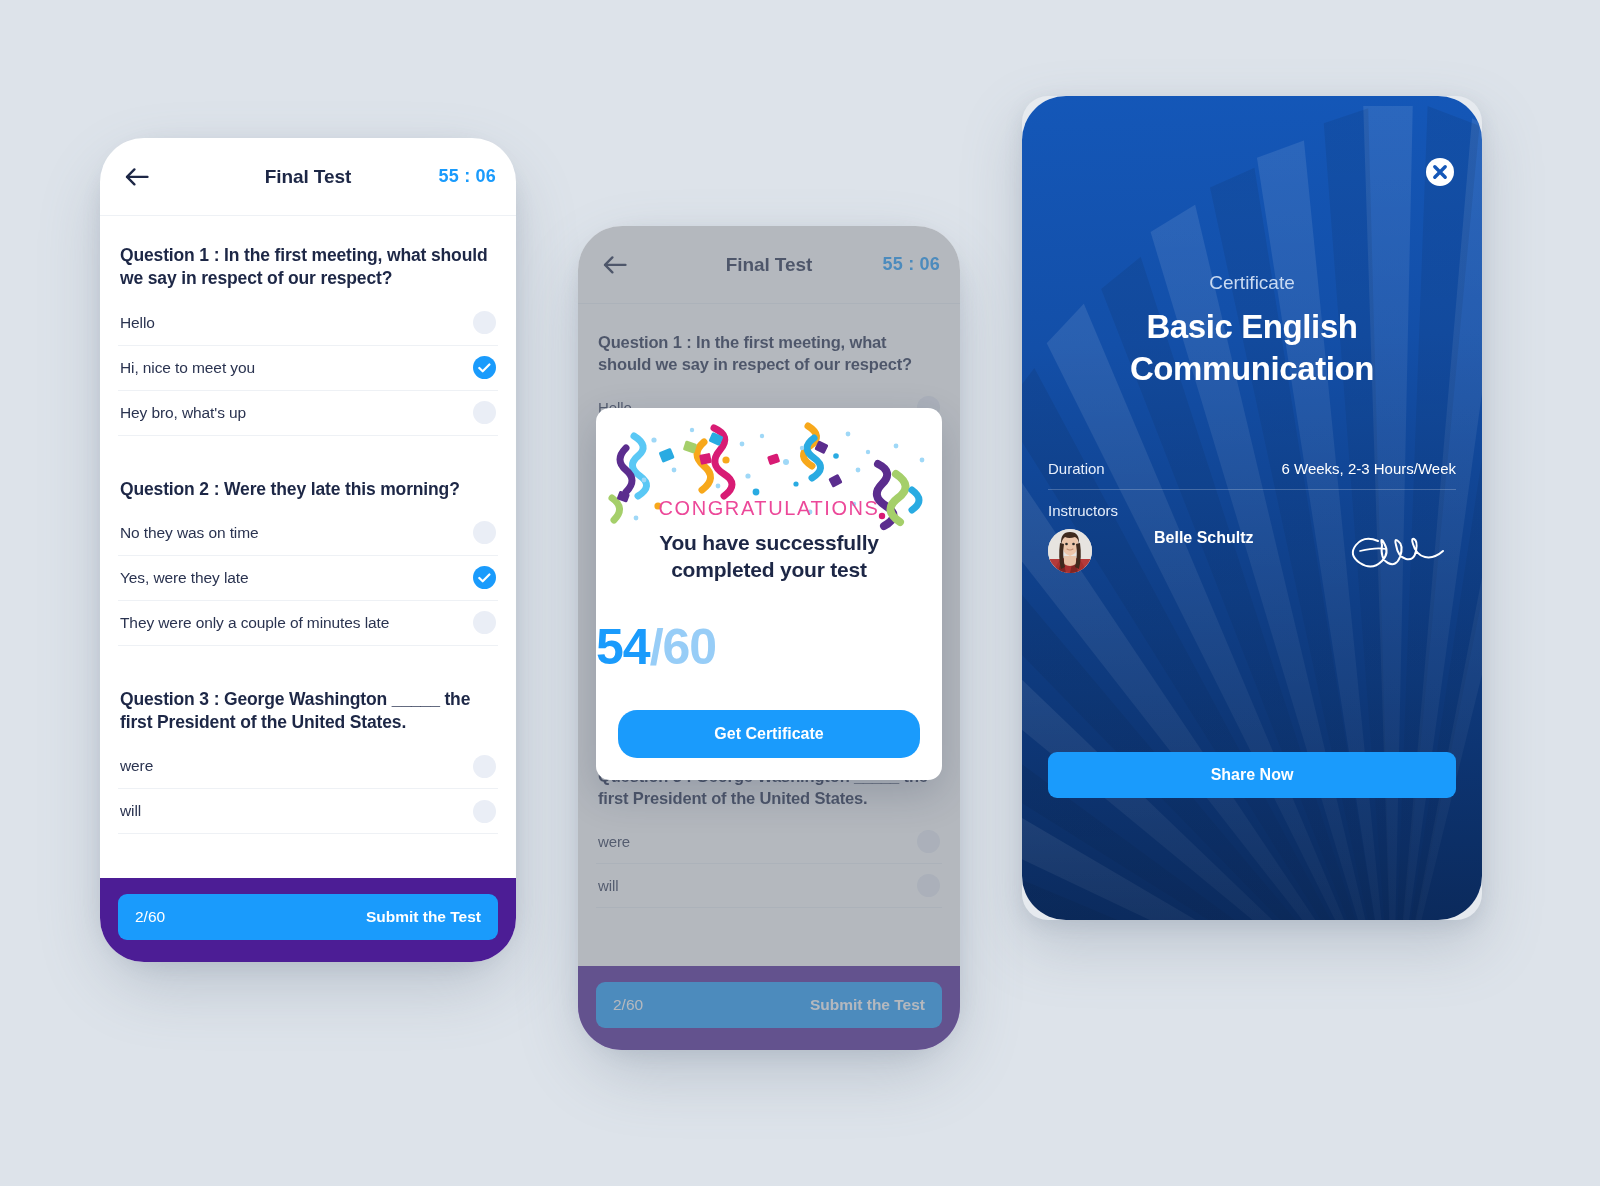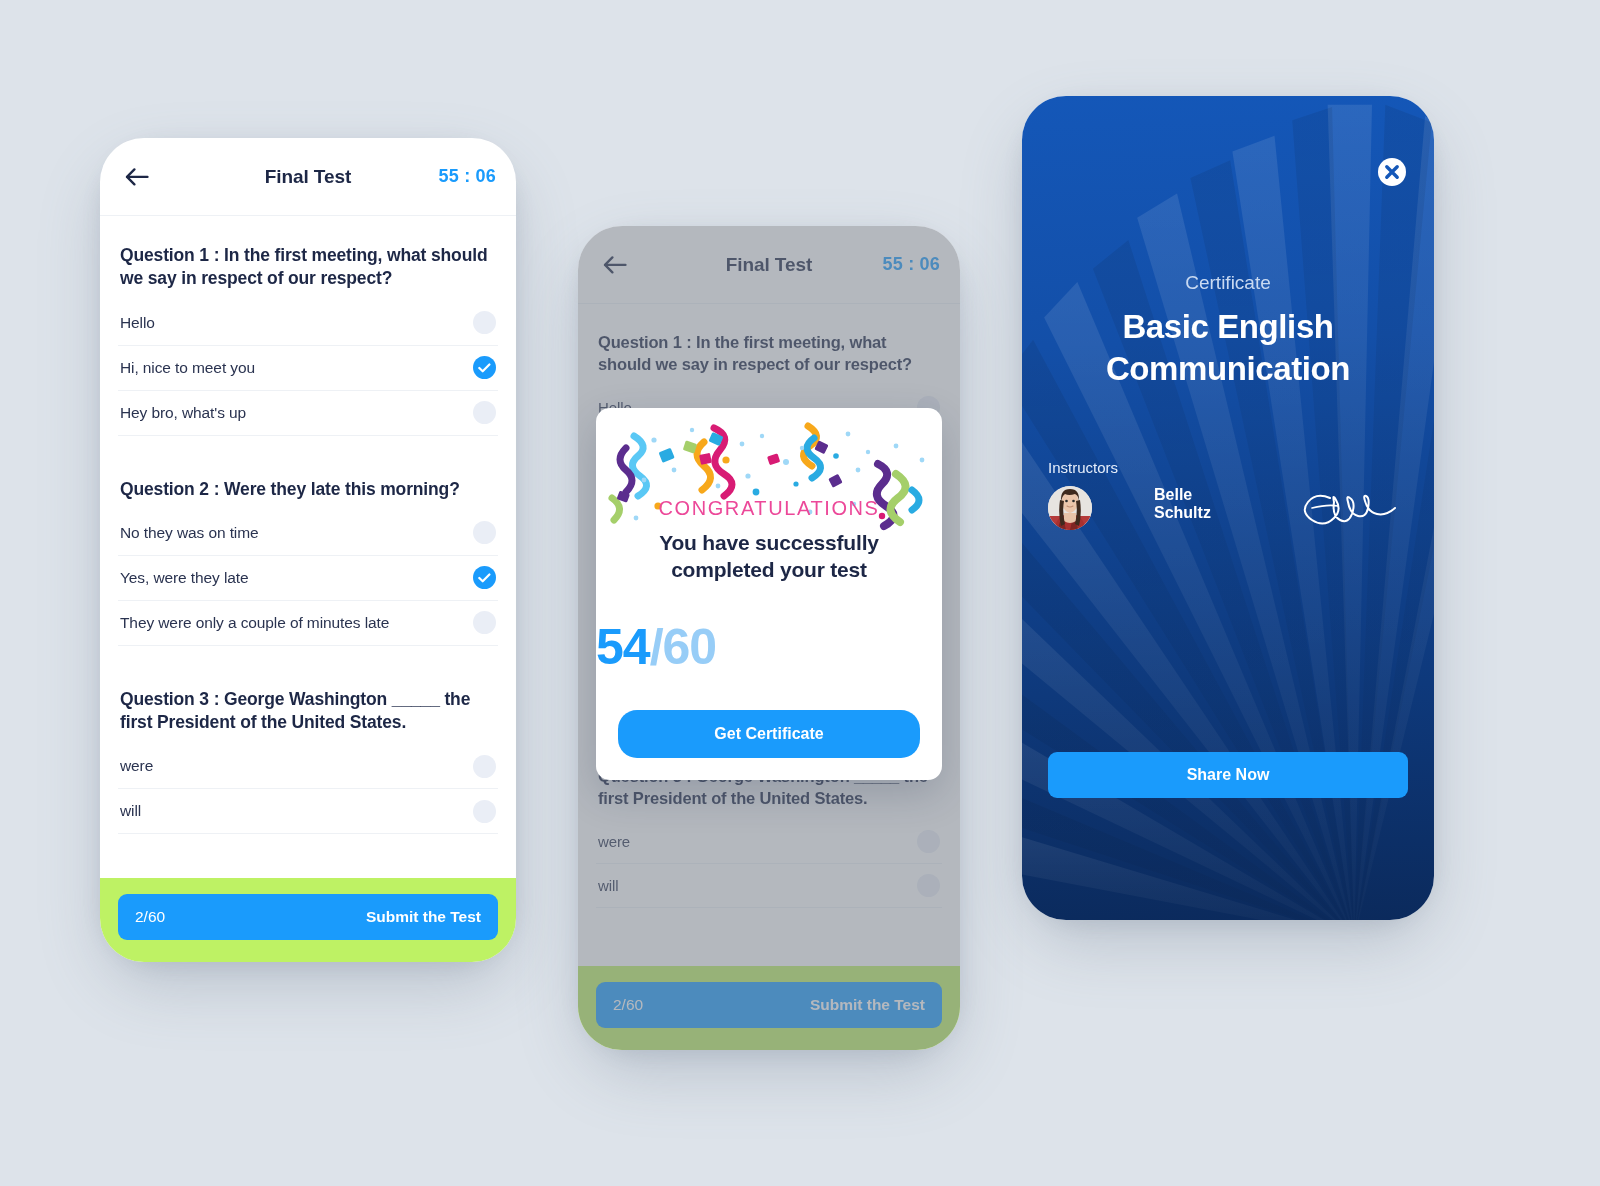--- a/index.html
+++ b/index.html
@@ -34,21 +34,21 @@
     position: relative;
     width: 100%;
     height: 100%;
     background: #ffffff;
     border-radius: 44px;
     overflow: hidden;
   }
 
   #phone-left   { left: 100px; top: 138px;  width: 416px; height: 824px; }
   #phone-mid    { left: 578px; top: 226px;  width: 382px; height: 824px; }
-  #phone-right  { left: 1022px; top: 96px;  width: 412px; height: 824px; }
+  #phone-right  { left: 1022px; top: 96px;  width: 460px; height: 824px; border-radius: 26px; }
 
   
   .test-screen {
     display: flex;
     flex-direction: column;
     height: 100%;
     background: #fff;
   }
 
   .topbar {
@@ -130,21 +130,21 @@
     align-items: center;
     justify-content: center;
   }
   .radio.selected svg { display: block; }
 
   .q-gap { height: 16px; }
 
   .submit-wrap {
     flex: 0 0 auto;
     padding: 16px 18px 22px;
-    background: #bef264;
+    background: #4c1d95;
   }
   .submit-btn {
     height: 46px;
     border-radius: 9px;
     background: #1a9bfc;
     display: flex;
     align-items: center;
     justify-content: space-between;
     padding: 0 17px;
     cursor: pointer;
@@ -645,20 +645,24 @@
         </div>
 
         <div class="cert-content">
 
           <div class="cert-heading-wrap">
             <div class="cert-kicker">Certificate</div>
             <div class="cert-title">Basic English Communication</div>
           </div>
 
           <div class="cert-rows">
+            <div class="cert-row">
+              <span class="cert-row-key">Duration</span>
+              <span class="cert-row-val">6 Weeks, 2-3 Hours/Week</span>
+            </div>
           </div>
 
           <div class="instructors-label">Instructors</div>
 
           <div class="instructor-row">
             <div class="avatar">
               <svg width="44" height="44" viewBox="0 0 44 44">
                 <rect width="44" height="44" fill="#e7e4e0"></rect>
                 <rect x="0" y="30" width="44" height="14" fill="#b43a3a"></rect>
                 <path d="M6 44 q2 -12 10 -15 h12 q8 3 10 15 z" fill="#a8302f"></path>

